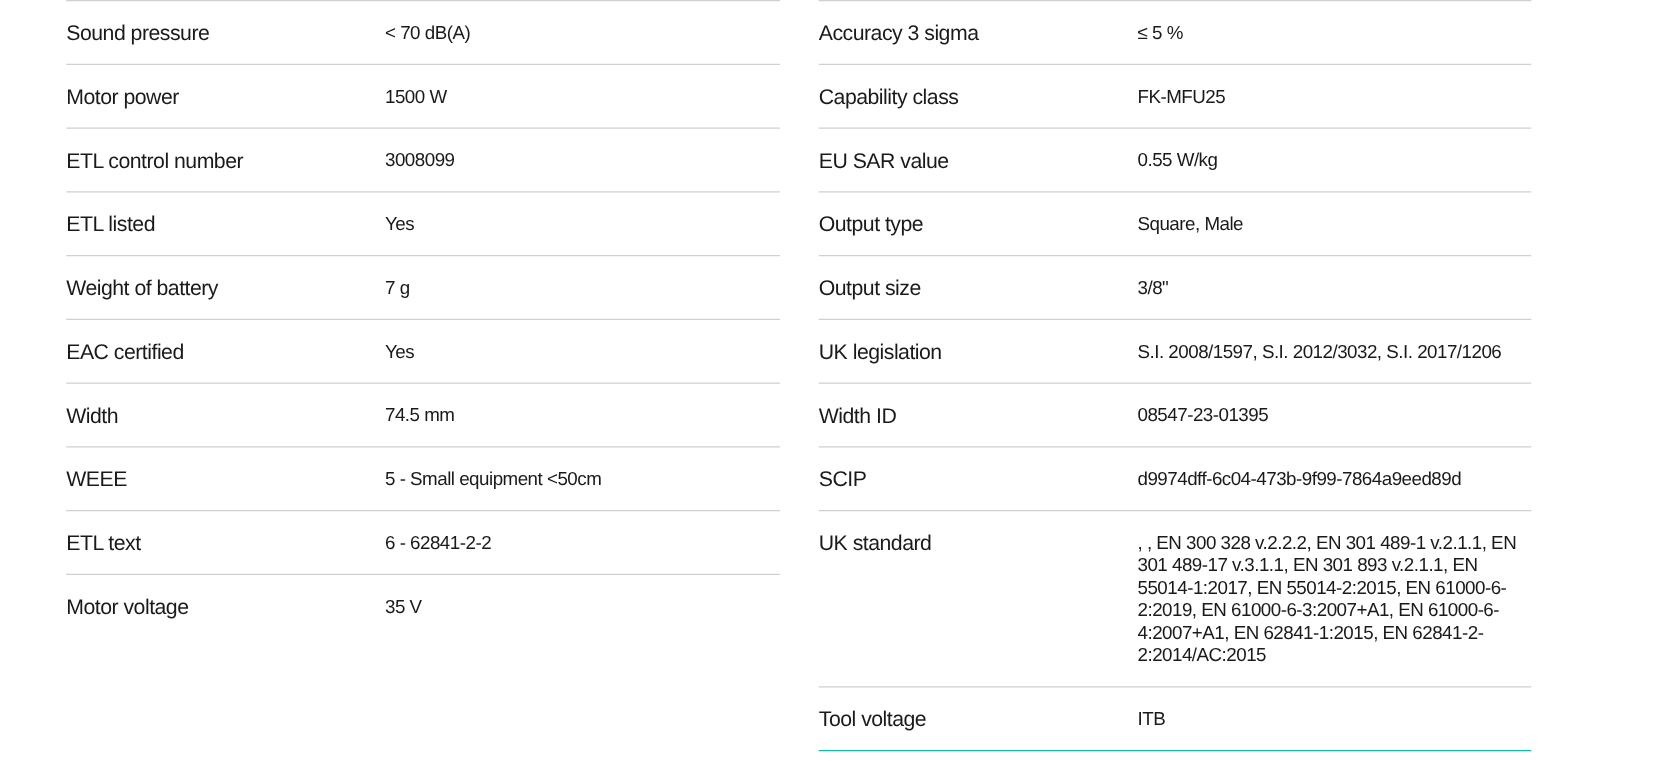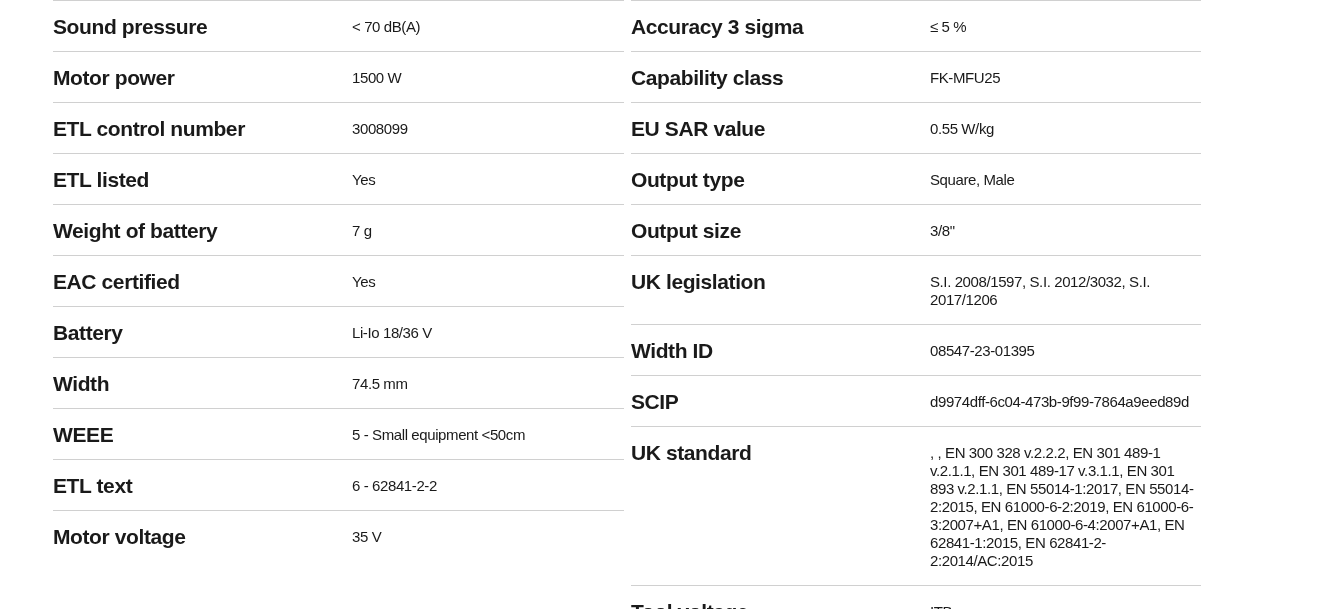--- a/index.html
+++ b/index.html
@@ -17,50 +17,49 @@
   }
   .spec-col {
     position: absolute;
     top: 0;
   }
   .spec-col.left {
     left: 53px;
     width: 571px;
   }
   .spec-col.right {
-    left: 631px;
+    left: 655px;
     width: 570px;
-    border-bottom: 4px solid #14b8a6;
+    border-bottom: 1px solid #14b8a6;
   }
   .spec-row {
     display: flex;
     align-items: flex-start;
     box-sizing: border-box;
     min-height: 51px;
     padding: 17px 0 15px 0;
     border-top: 1px solid #d0d0d0;
   }
   .spec-label {
     flex: 0 0 255px;
     width: 255px;
-    font-size: 21px;
+    font-size: 17px;
     line-height: 18px;
     letter-spacing: -0.4px;
-    font-weight: 700;
+    font-weight: 400;
     color: #1a1a1a;
   }
   .spec-value {
     flex: 1 1 auto;
     font-size: 15px;
     line-height: 18px;
     letter-spacing: -0.4px;
     font-weight: 500;
     color: #1a1a1a;
     word-wrap: break-word;
-    margin-left: 44px;
   }
 </style>
 </head>
 <body>
 
 <div class="spec-col left">
   <div class="spec-row">
     <div class="spec-label">Sound pressure</div>
     <div class="spec-value">&lt; 70 dB(A)</div>
   </div>
@@ -84,24 +83,20 @@
   <div class="spec-row">
     <div class="spec-label">Weight of battery</div>
     <div class="spec-value">7 g</div>
   </div>
 
   <div class="spec-row">
     <div class="spec-label">EAC certified</div>
     <div class="spec-value">Yes</div>
   </div>
 
-  <div class="spec-row">
-    <div class="spec-label">Battery</div>
-    <div class="spec-value">Li-Io 18/36 V</div>
-  </div>
 
   <div class="spec-row">
     <div class="spec-label">Width</div>
     <div class="spec-value">74.5 mm</div>
   </div>
 
   <div class="spec-row">
     <div class="spec-label">WEEE</div>
     <div class="spec-value">5 - Small equipment &lt;50cm</div>
   </div>

